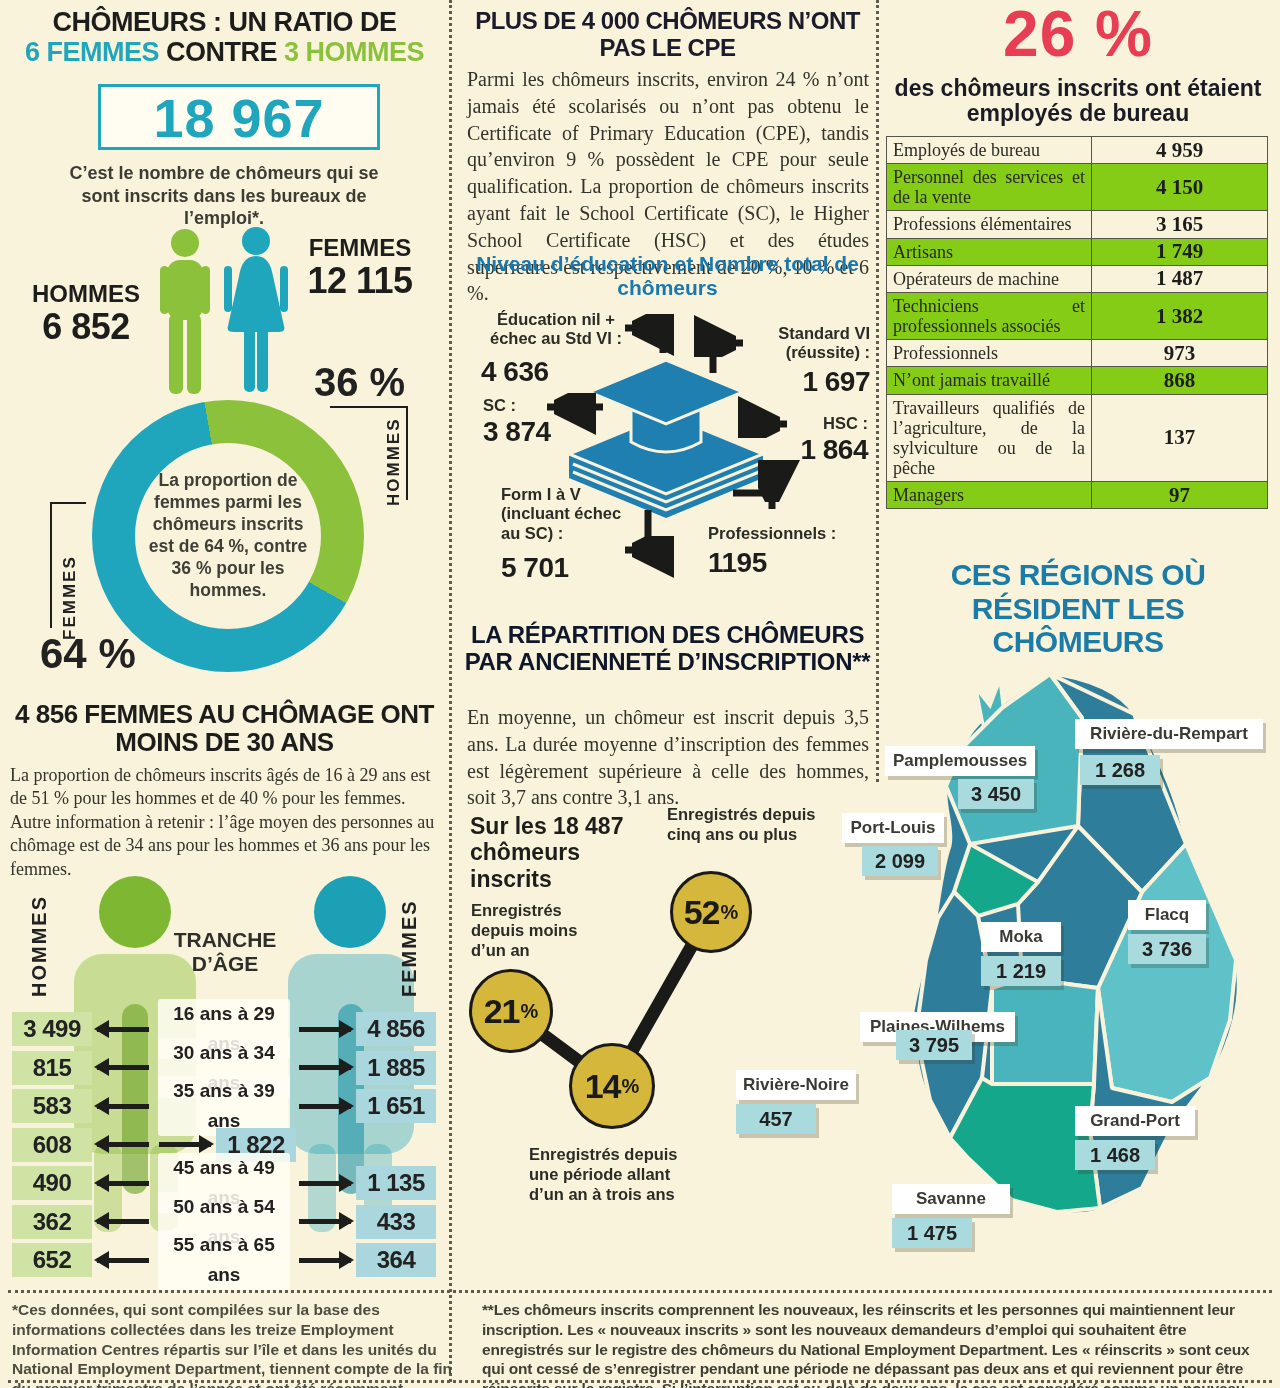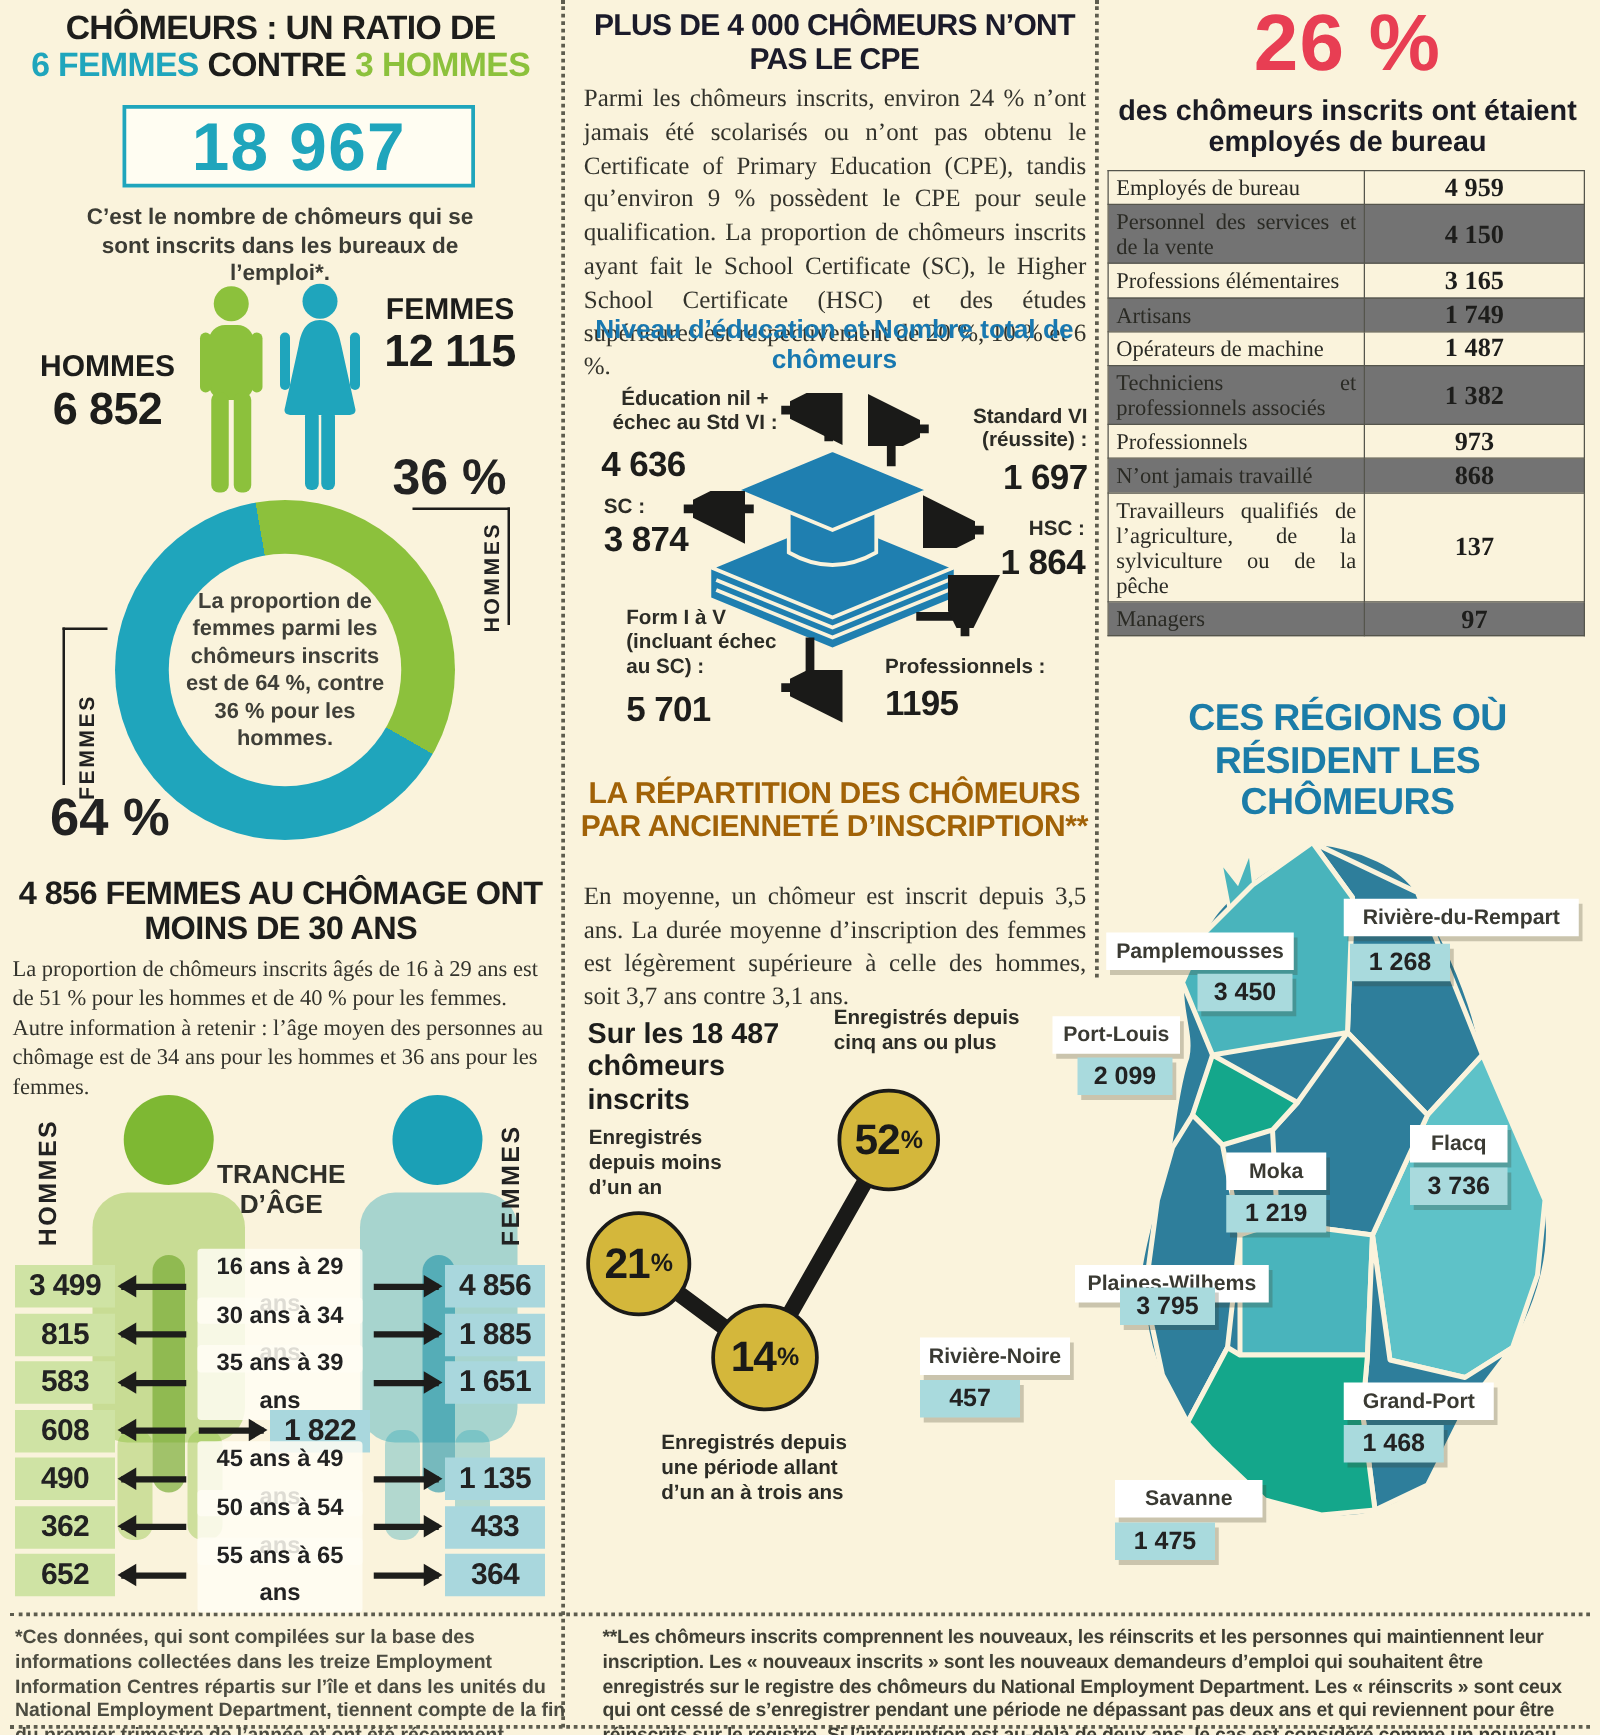--- a/index.html
+++ b/index.html
@@ -52,36 +52,36 @@
   .harrow.right::before { content:""; position:absolute; right:-3px; top:-7px;
       border-top:9.5px solid transparent; border-bottom:9.5px solid transparent; border-left:15px solid #1d1d1b; }
 
   
   .h-mid { font-size:24px; font-weight:bold; letter-spacing:-0.5px; line-height:1.12; color:#1b1b2a; }
   .mid-body { font-family:"Liberation Serif", serif; font-size:20px; line-height:1.34; color:#33332c;
               text-align:justify; }
   .edu-sub { font-size:21px; font-weight:bold; color:#1878b0; line-height:1.15; }
   .edu-lab { font-size:16.5px; font-weight:bold; line-height:1.18; color:#2c2c26; }
   .edu-val { font-size:28px; font-weight:bold; letter-spacing:-0.5px; color:#1d1d1b; }
-  .h-red { font-size:24px; font-weight:bold; color:#a16207; line-height:1.12; letter-spacing:-0.3px; }
+  .h-red { font-size:24px; font-weight:bold; color:#0f172a; line-height:1.12; letter-spacing:-0.3px; }
   .intro18967 { font-size:23px; font-weight:bold; line-height:1.15; color:#1d1d1b; }
   .bub-lab { font-size:16.5px; font-weight:bold; line-height:1.2; color:#2c2c26; }
   .bubble { position:absolute; border-radius:50%; background:#d4b73b; border:3px solid #1a1a18;
             display:flex; align-items:center; justify-content:center; z-index:2; }
   .bubble .n { font-size:34px; font-weight:bold; color:#1a1a18; letter-spacing:-1px; }
   .bubble .s { font-size:20px; font-weight:bold; color:#1a1a18; margin-left:1px; }
 
   
   .pct26 { font-size:64px; font-weight:bold; color:#e83e53; letter-spacing:1px; line-height:1; }
   .h-right { font-size:23px; font-weight:bold; line-height:1.1; color:#1b1b24; }
   table.occ { border-collapse:collapse; width:382px; }
   table.occ td { border:1px solid #55554c; font-family:"Liberation Serif", serif; }
   td.olab { width:205px; font-size:18px; line-height:1.12; padding:3px 6px; text-align:justify; color:#2a2a24; }
   td.oval { font-size:21px; font-weight:bold; text-align:center; color:#1d1d1b; }
-  tr.wht td { background:#737373; }
+  tr.wht td { background:#84cc16; }
   .map-title { font-size:30px; font-weight:bold; color:#1b7ca8; line-height:1.12; letter-spacing:-0.5px; }
 
   .map-name { position:absolute; background:#ffffff; box-shadow:3px 4px 0 rgba(60,55,30,0.25);
               font-size:17px; font-weight:bold; color:#3a3a33; text-align:center; padding:6px 6px;
               line-height:1.05; z-index:3; }
   .map-val  { position:absolute; background:#a9dadd; box-shadow:3px 4px 0 rgba(60,55,30,0.25);
               font-size:20px; font-weight:bold; color:#222; text-align:center; padding:4px 0;
               line-height:1.1; z-index:3; }
 
   .footnote-l { font-size:15.5px; font-weight:bold; color:#4c4c41; line-height:1.28; }

